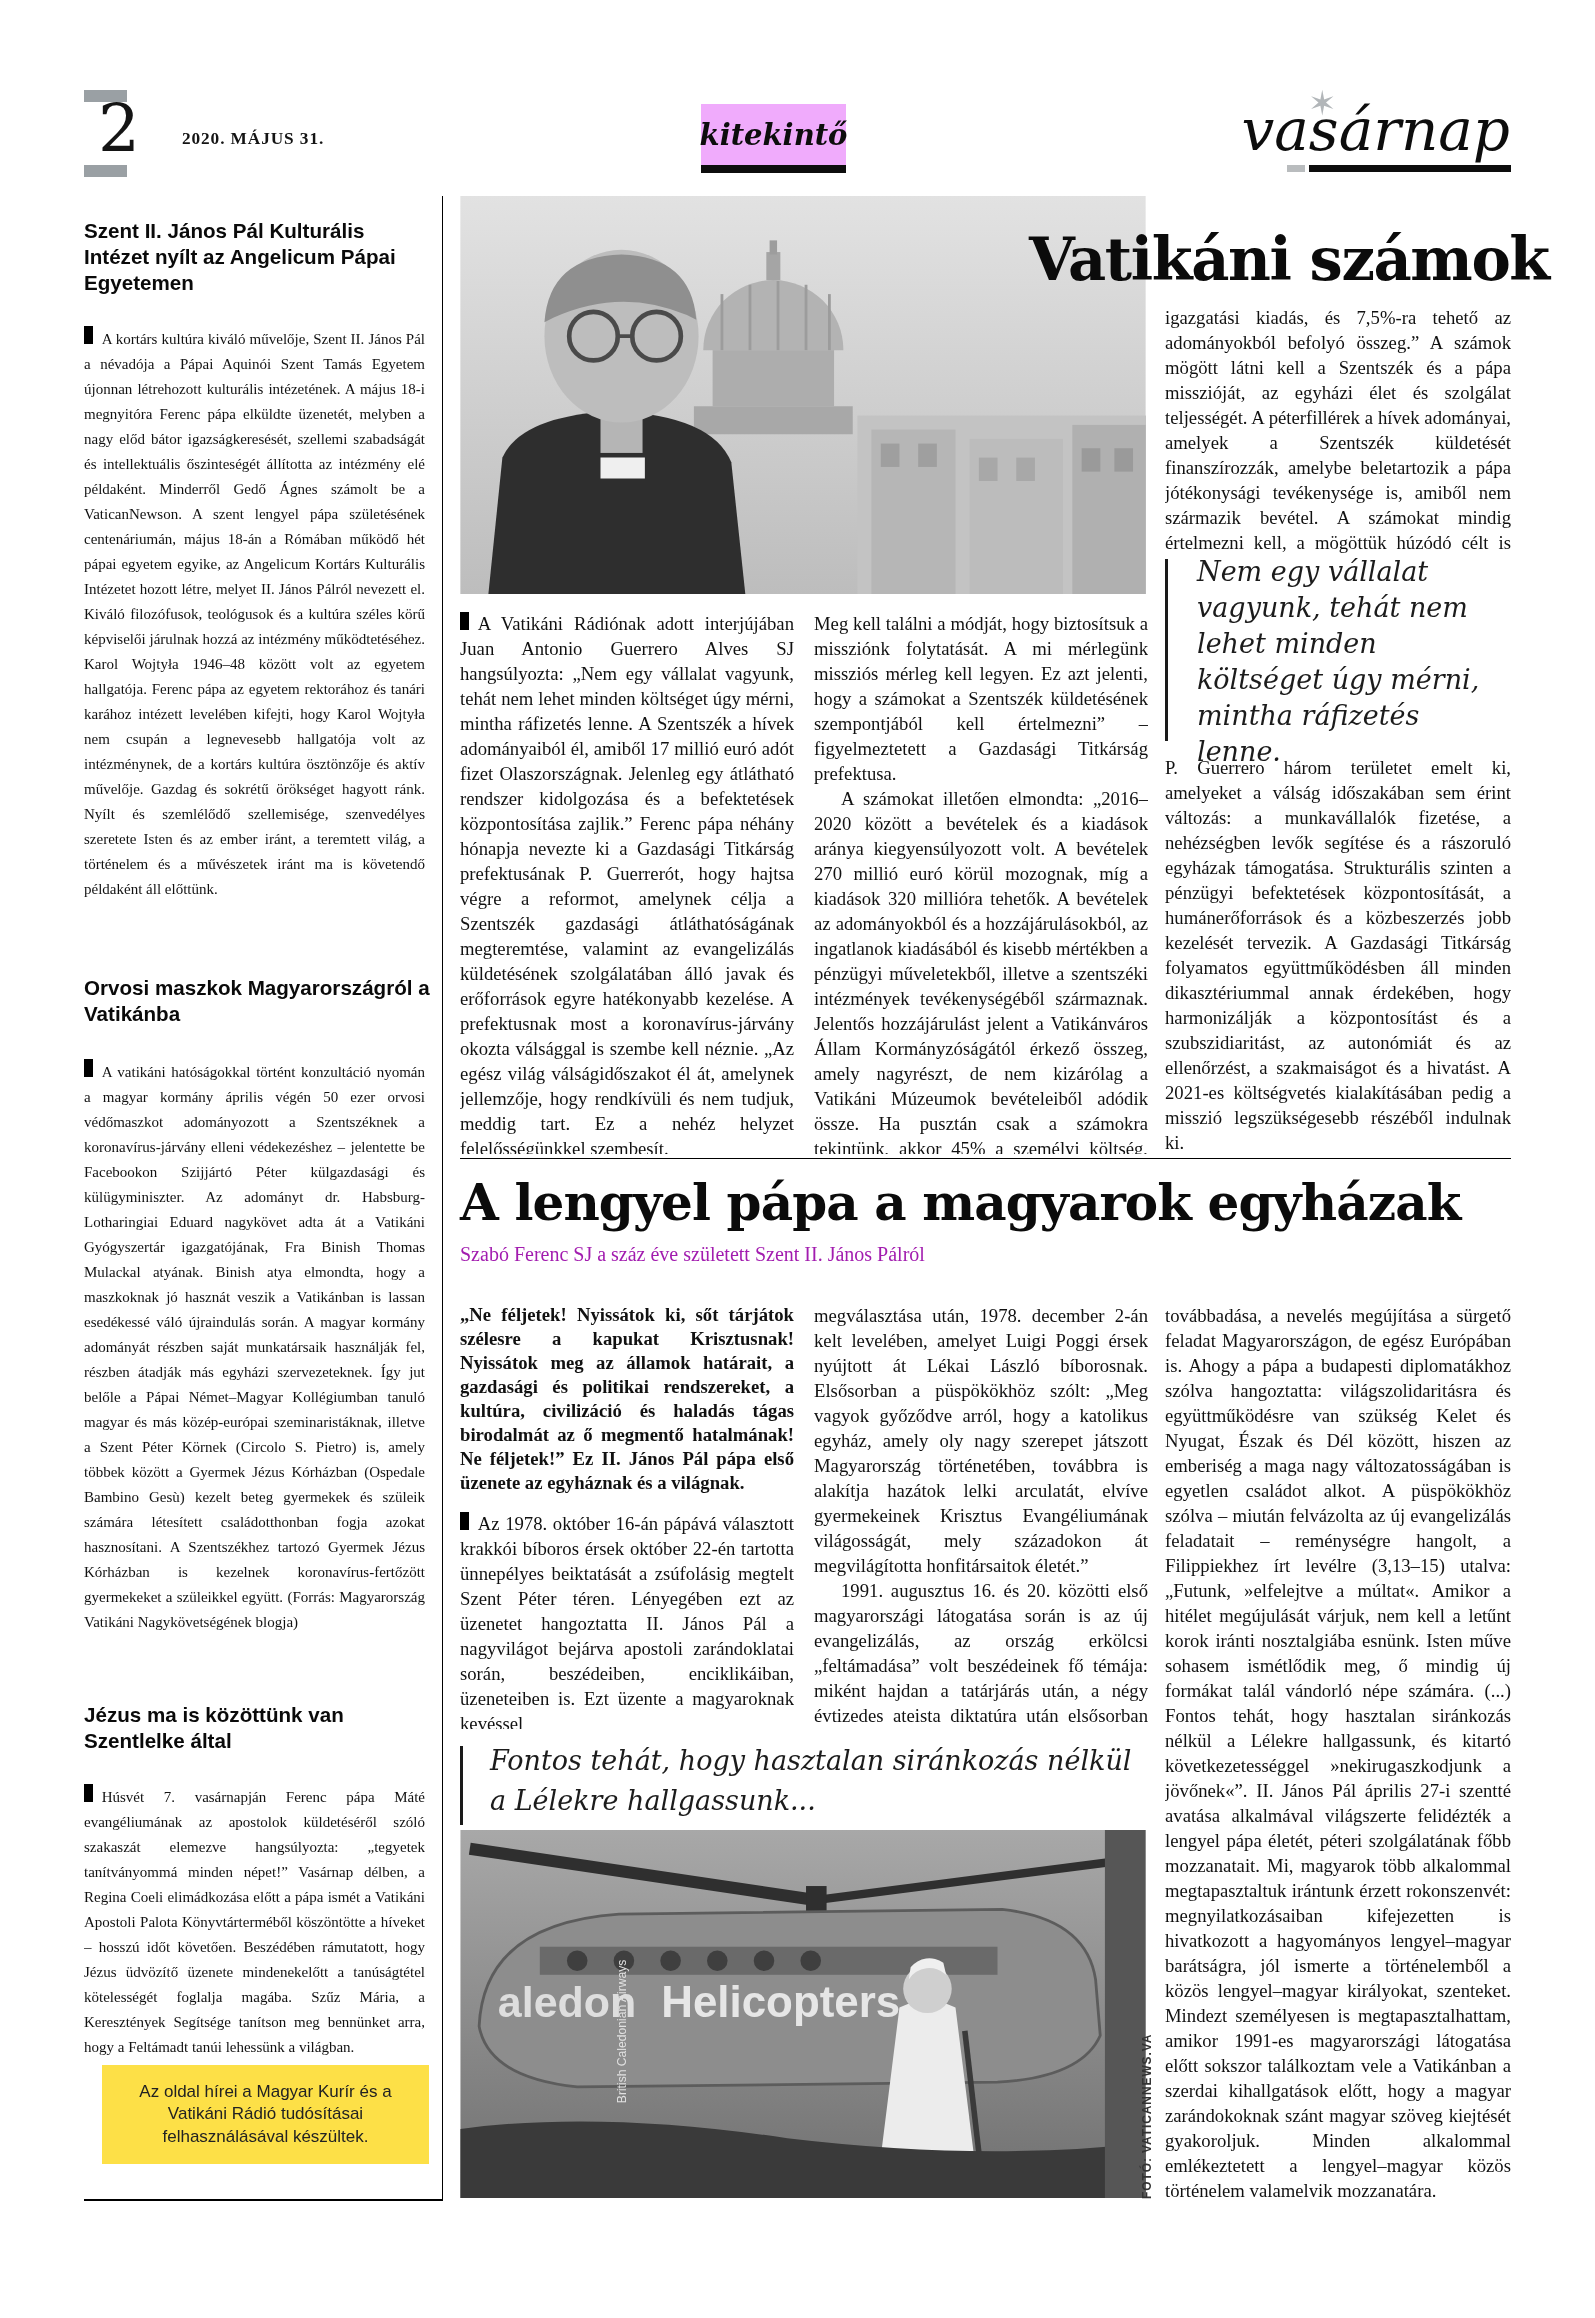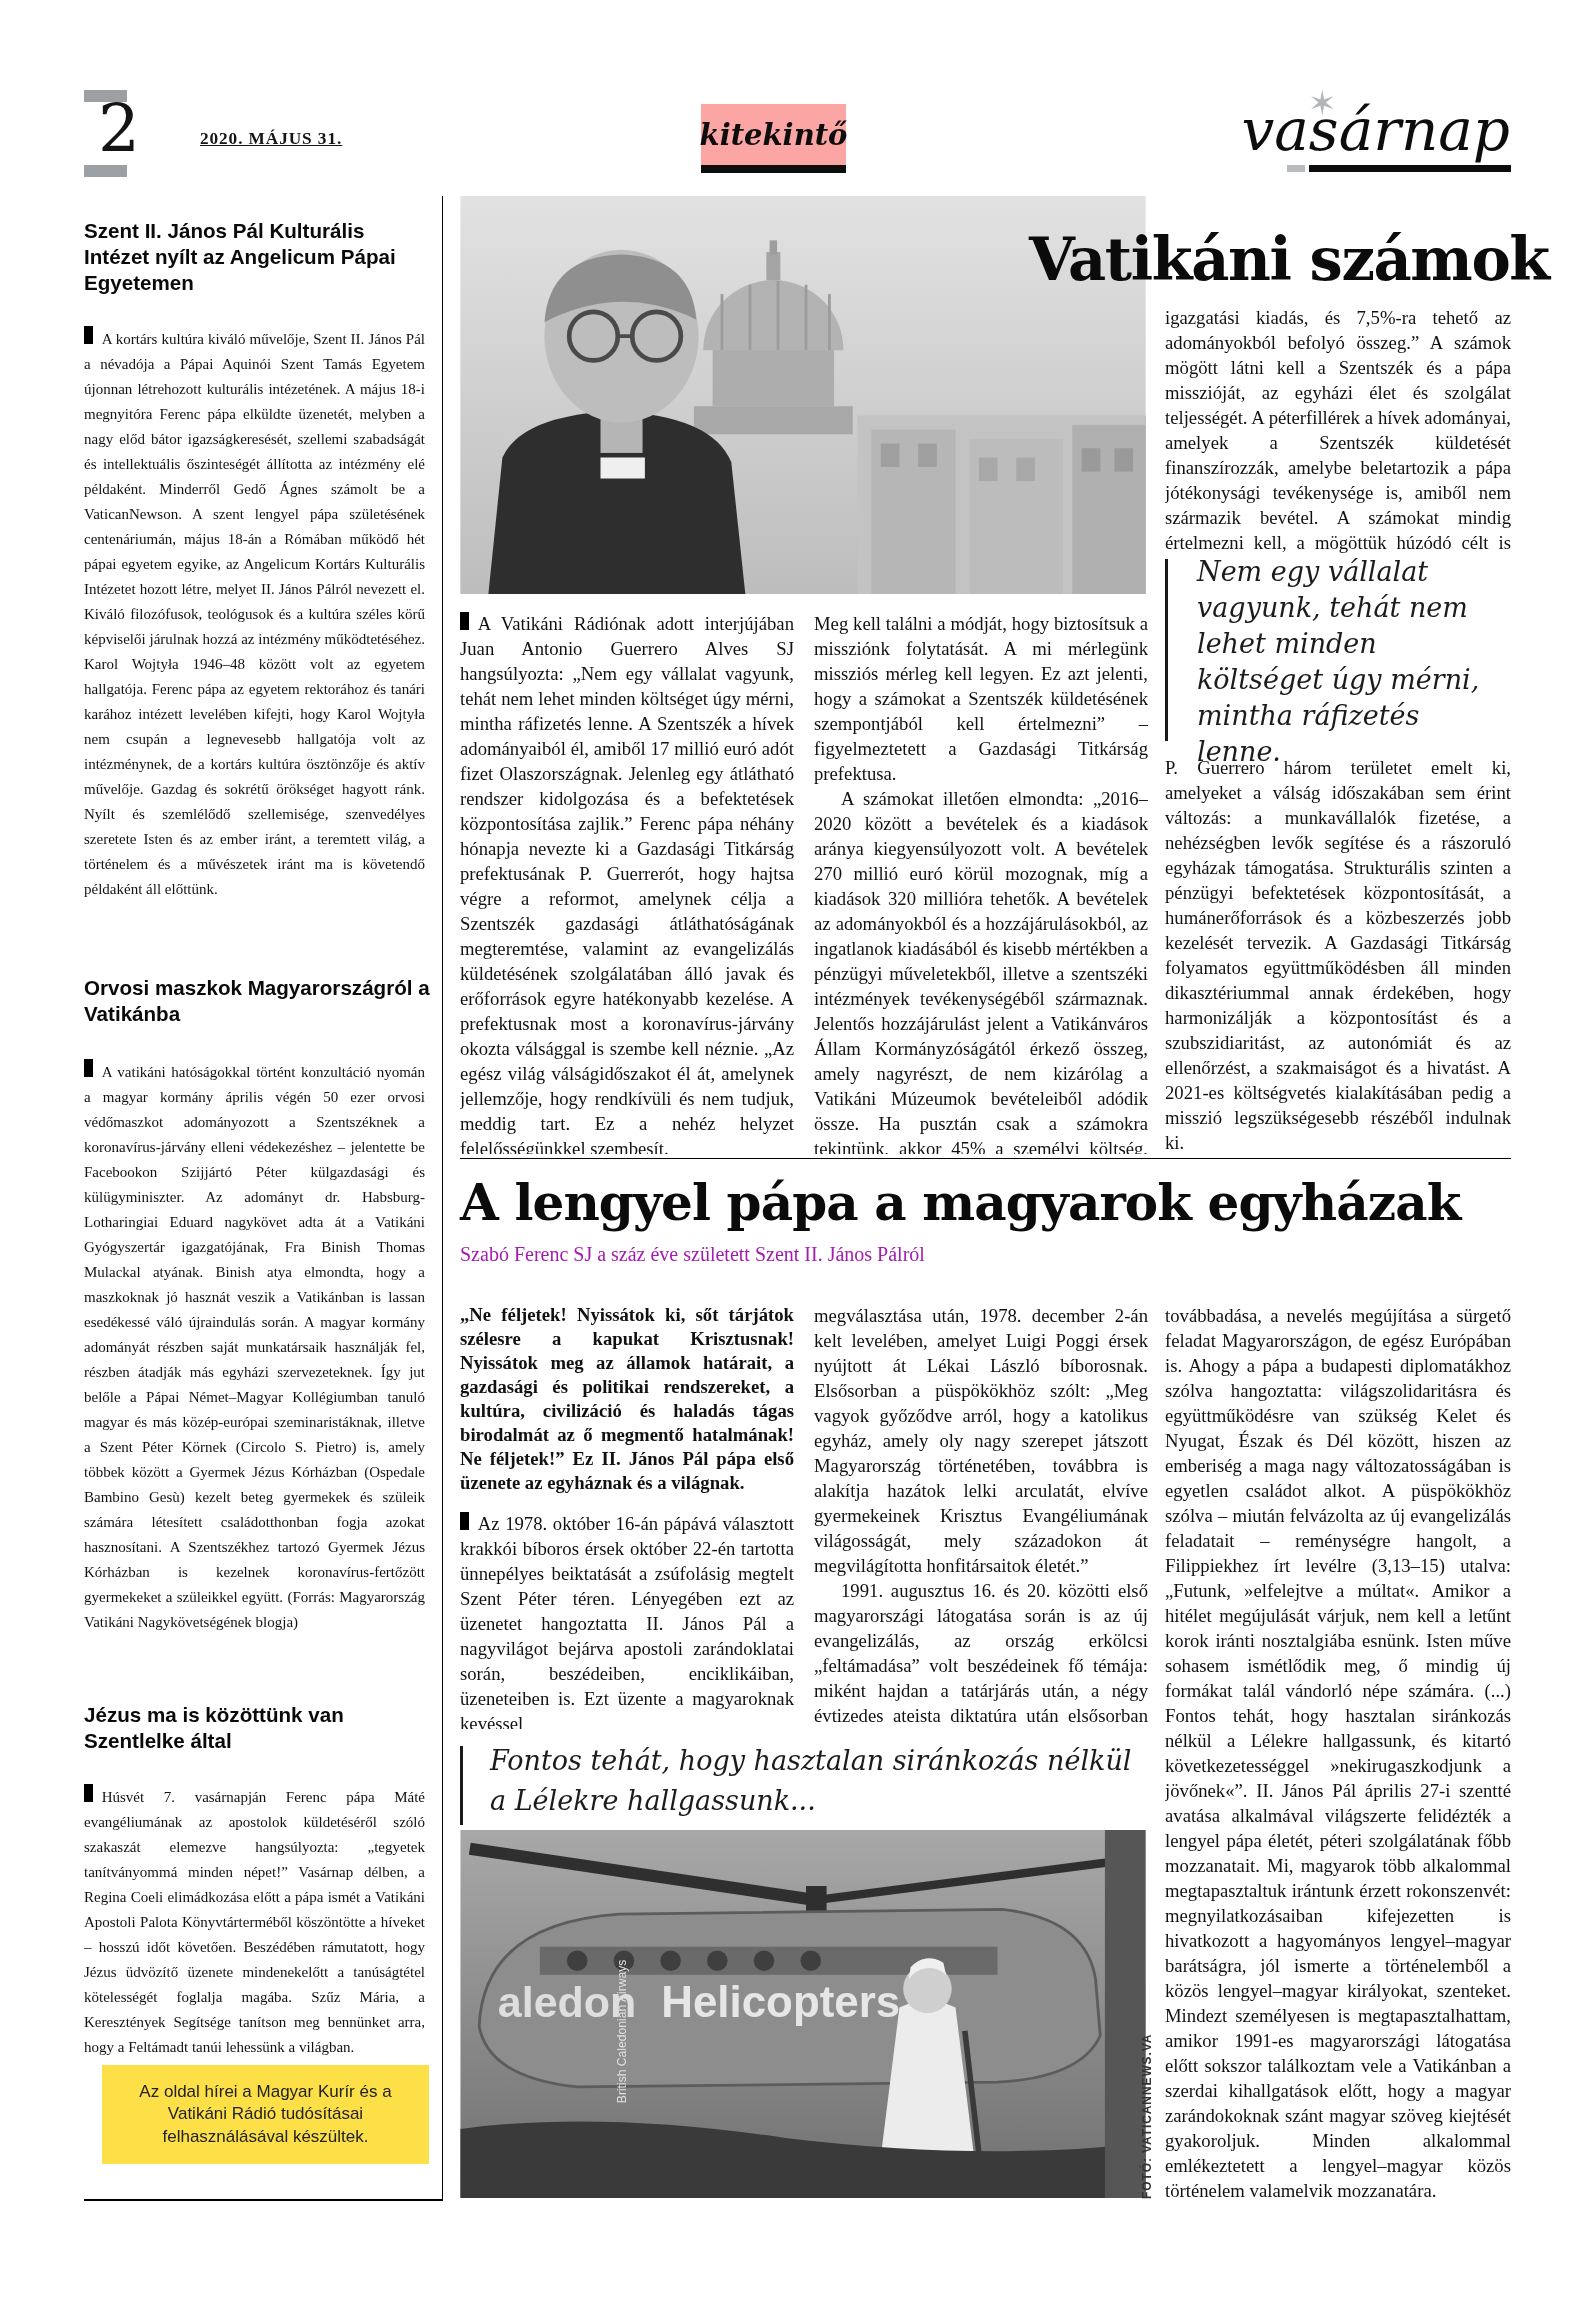--- a/index.html
+++ b/index.html
@@ -4,21 +4,21 @@
 <style>
   html,body{margin:0;padding:0;background:#888;}
   .page{position:relative;width:1595px;height:2319px;background:#ffffff;overflow:hidden;
         font-family:"Liberation Serif","DejaVu Serif",serif;color:#111;}
   .abs{position:absolute;}
 
   
   .dash{background:#9aa0a4;width:43px;height:12px;}
   .pagenum{font-family:"DejaVu Serif",serif;font-size:66px;line-height:1;color:#141414;}
   .date{font-family:"Liberation Serif",serif;font-weight:bold;font-size:17.3px;letter-spacing:0.9px;color:#141414;}
-  .kickerbox{background:#fca5a5;width:145px;height:62px;display:flex;align-items:center;justify-content:center;}
+  .kickerbox{background:#f0abfc;width:145px;height:62px;display:flex;align-items:center;justify-content:center;}
   .kicker{font-family:"DejaVu Serif",serif;font-style:italic;font-weight:bold;font-size:29px;color:#0d0d0d;}
   .kickerbar{background:#0d0d0d;width:145px;height:7.5px;}
   .masthead{font-family:"DejaVu Serif",serif;font-style:italic;font-size:58px;color:#0d0d0d;white-space:nowrap;}
   .mastbar{background:#0d0d0d;height:7px;}
   .mastsq{background:#b9bcbe;width:18px;height:7px;}
   .sparkle{font-size:34px;color:#b2b6b9;line-height:1;}
 
   
   .vrule{width:1.4px;background:#000;}
   .hrule{height:1.4px;background:#000;}
@@ -50,21 +50,21 @@
   svg text{font-family:"Liberation Sans",sans-serif;}
 </style>
 </head>
 <body>
 
 <div class="page">
 
   <div class="abs dash" style="left:84px;top:90px;"></div>
   <div class="abs pagenum" style="left:98px;top:96px;">2</div>
   <div class="abs dash" style="left:84px;top:165px;"></div>
-  <div class="abs date" style="left:200px;top:129px;text-decoration:underline;">2020. MÁJUS 31.</div>
+  <div class="abs date" style="left:182px;top:129px;">2020. MÁJUS 31.</div>
 
   <div class="abs kickerbox" style="left:701px;top:104px;">
     <span class="kicker">kitekintő</span>
   </div>
   <div class="abs kickerbar" style="left:701px;top:165px;"></div>
 
   <div class="abs sparkle" style="left:1308px;top:87px;">✶</div>
   <div class="abs masthead" style="right:85px;top:96px;">vasárnap</div>
   <div class="abs mastsq" style="left:1287px;top:165px;"></div>
   <div class="abs mastbar" style="left:1309px;top:165px;width:202px;"></div>

